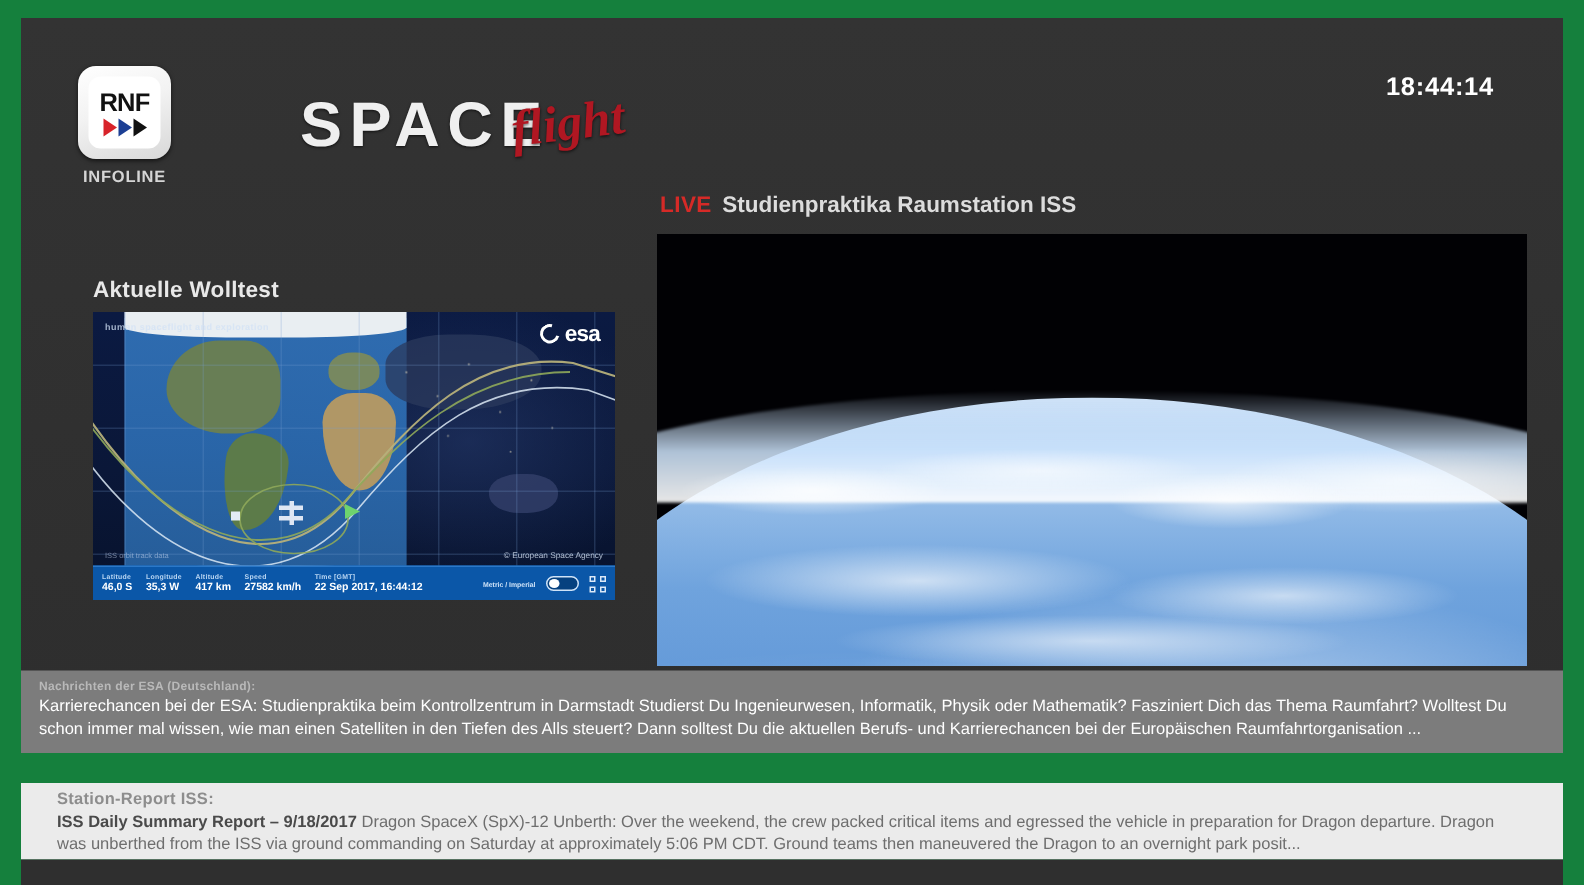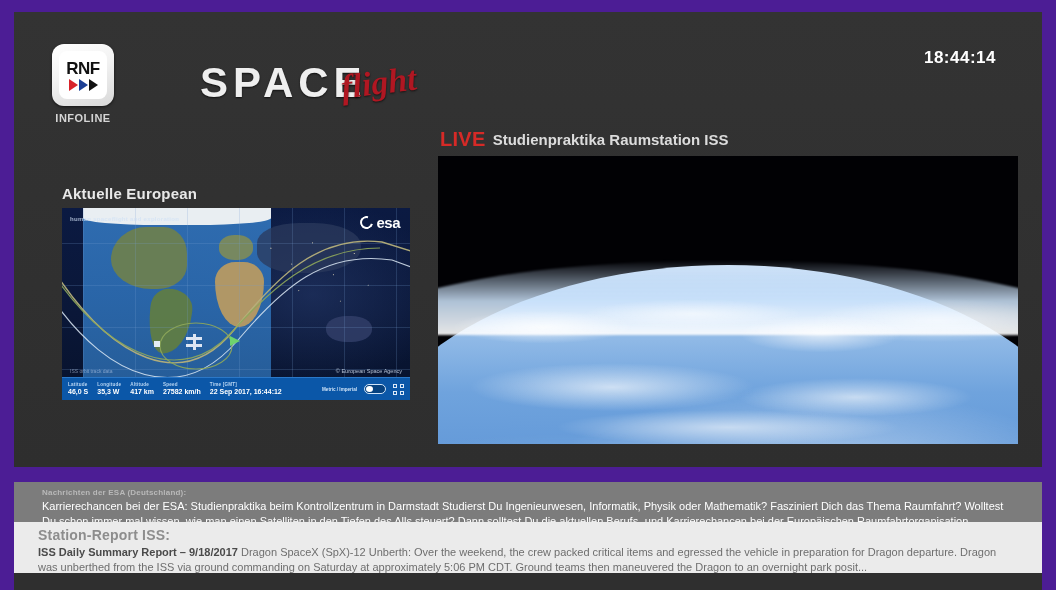--- a/index.html
+++ b/index.html
@@ -5,21 +5,21 @@
   * { box-sizing: border-box; margin: 0; padding: 0; }
   html, body {
     width: 1056px; height: 590px;
     background: #000;
     font-family: "Liberation Sans", sans-serif;
     overflow: hidden;
   }
   #stage {
     position: relative;
     width: 1056px; height: 590px;
-    background: #4c1d95;
+    background: #15803d;
   }
   
   .screen {
     position: absolute;
     left: 14px; top: 12px;
     width: 1028px; height: 455px;
     background: linear-gradient(180deg,#333333 0%,#313131 40%,#2e2e2e 100%);
   }
   
   .logo-box {
@@ -248,21 +248,21 @@
   .fs-tl { left: 0; top: 0; border-right: none; border-bottom: none; }
   .fs-tr { right: 0; top: 0; border-left: none; border-bottom: none; }
   .fs-bl { left: 0; bottom: 0; border-right: none; border-top: none; }
   .fs-br { right: 0; bottom: 0; border-left: none; border-top: none; }
   
   .video-header {
     position: absolute; left: 426px; top: 116px;
     display: flex; align-items: center; gap: 7px;
   }
   .live-badge {
-    font-size: 20px; font-weight: bold; color: #d62a27;
+    font-size: 15px; font-weight: bold; color: #d62a27;
     letter-spacing: .3px;
   }
   .video-title {
     font-size: 15px; font-weight: bold; color: #dcdcdc;
   }
   .video-frame {
     position: absolute; left: 424px; top: 144px;
     width: 580px; height: 288px;
     background: #000;
     overflow: hidden;
@@ -299,41 +299,41 @@
       radial-gradient(ellipse 34% 20% at 30% 66%, rgba(255,255,255,.65), transparent 72%),
       radial-gradient(ellipse 28% 16% at 72% 72%, rgba(255,255,255,.6), transparent 72%),
       radial-gradient(ellipse 40% 14% at 50% 90%, rgba(255,255,255,.55), transparent 74%);
   }
   .video-caption {
     position: absolute; left: 428px; top: 441px;
     font-size: 11.5px; font-weight: bold; color: #f2f2f2;
   }
   
   .ticker-esa {
-    position: absolute; left: 14px; top: 482px;
+    position: absolute; left: 14px; top: 447px;
     width: 1028px; height: 55px;
     background: #7c7c7c;
-    padding: 6px 24px 0 28px;
+    padding: 6px 24px 0 12px;
   }
   .ticker-esa .t-head {
     font-size: 8px; font-weight: bold; color: #b9b9b9;
     letter-spacing: .2px; margin-bottom: 2px;
   }
   .ticker-esa .t-body {
     font-size: 11px; color: #ffffff; line-height: 1.38;
   }
   .ticker-esa .t-lead { font-weight: normal; color: #ffffff; }
   .ticker-iss {
     position: absolute; left: 14px; top: 522px;
     width: 1028px; height: 51px;
     background: #ebebeb;
     padding: 5px 24px 0 24px;
   }
   .ticker-iss .t-head {
-    font-size: 14px; font-weight: bold; color: #8d8d8d;
+    font-size: 11px; font-weight: bold; color: #8d8d8d;
     letter-spacing: .2px; margin-bottom: 2px;
   }
   .ticker-iss .t-body {
     font-size: 11px; color: #6e6e6e; line-height: 1.36;
   }
   .ticker-iss .t-lead { font-weight: bold; color: #4a4a4a; }
   .footer-strip {
     position: absolute; left: 14px; top: 573px;
     width: 1028px; height: 17px;
     background: #2f2f2f;
@@ -358,21 +358,21 @@
     </div>
     <div class="logo-caption">INFOLINE</div>
 
     <div class="brand">
       <span class="brand-space">SPACE</span>
       <span class="brand-flight">flight</span>
     </div>
 
     <div class="clock">18:44:14</div>
 
-    <div class="map-title">Aktuelle European</div>
+    <div class="map-title">Aktuelle Wolltest</div>
 
     <div class="map-panel">
       <div class="map-globe">
         <div class="day-side"></div>
         <div class="ocean"></div>
         <div class="land namerica"></div>
         <div class="land samerica"></div>
         <div class="land africa"></div>
         <div class="land europe"></div>
         <div class="land asia"></div>

